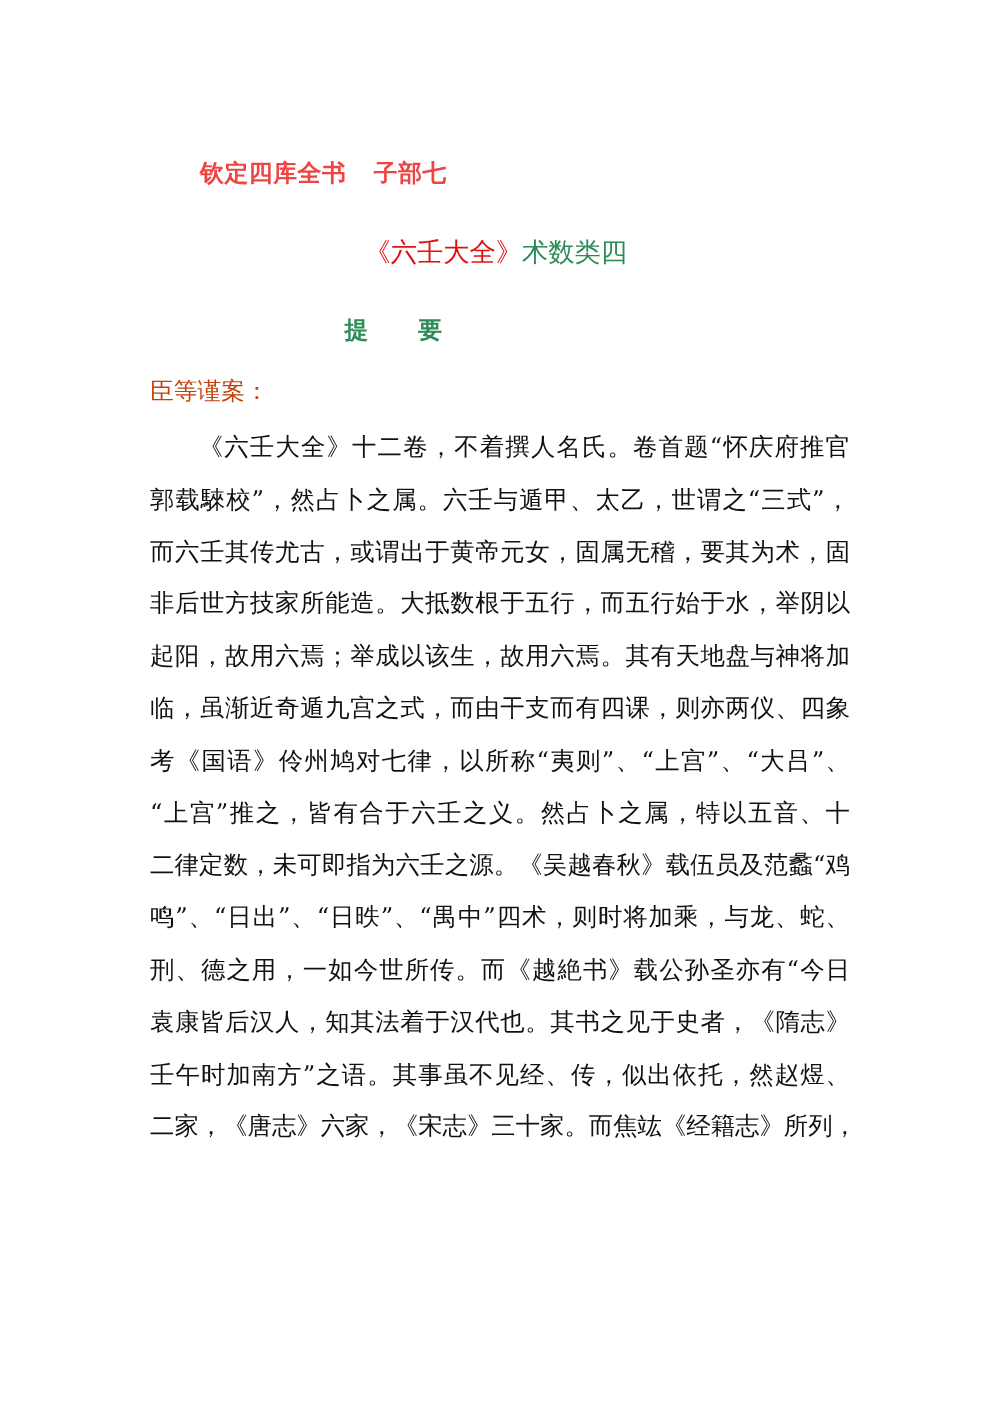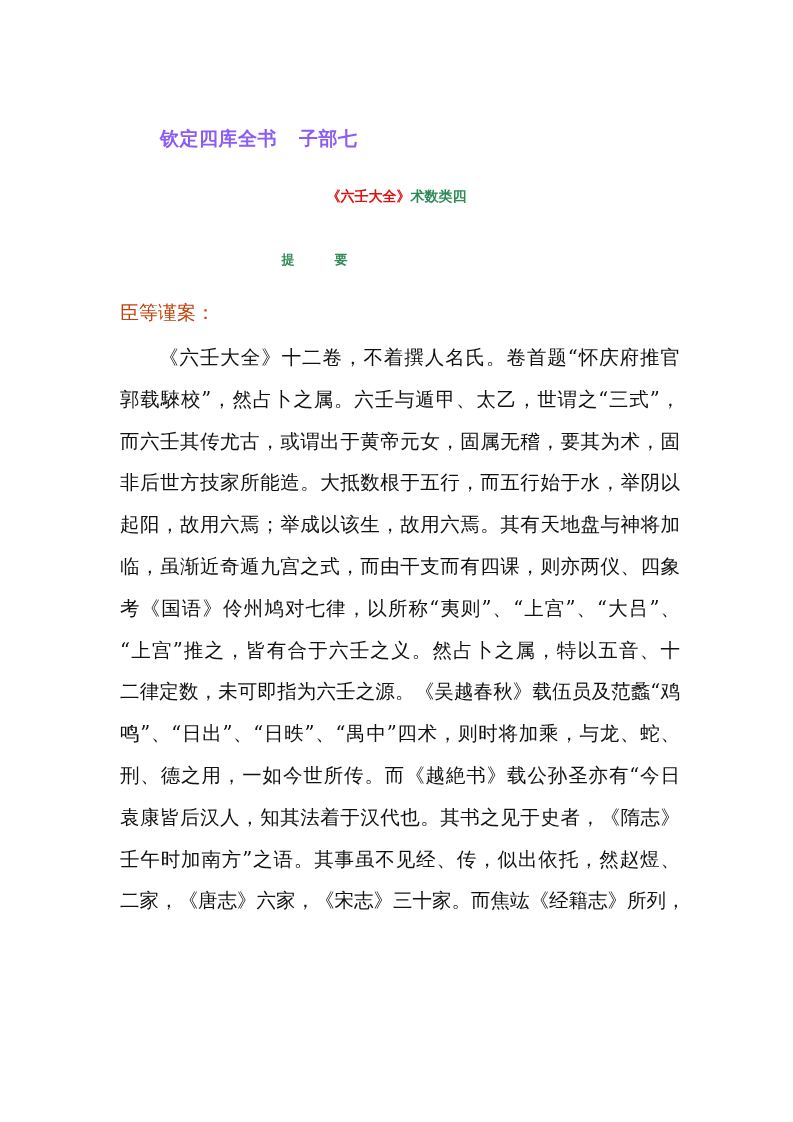--- a/index.html
+++ b/index.html
@@ -20,47 +20,47 @@
       width: 793px;
       height: 1122px;
     }
     .h-series {
       position: absolute;
       left: 160px;
       top: 126px;
       font-family: "DejaVu Sans", "Liberation Sans", sans-serif;
       font-weight: bold;
       font-size: 19px;
-      color: #8b5cf6;
+      color: #ef4444;
       letter-spacing: 0.5px;
       white-space: nowrap;
     }
     .h-series .gap { display: inline-block; width: 22px; }
     .h-title {
       position: absolute;
       left: 0;
       width: 793px;
       top: 188px;
       text-align: center;
       font-family: "DejaVu Sans", "Liberation Sans", sans-serif;
-      font-weight: bold;
-      font-size: 14px;
+      font-weight: normal;
+      font-size: 21px;
       white-space: nowrap;
     }
     .h-title .book { color: #e01010; }
     .h-title .cat { color: #2e8b57; }
     .h-tiyao {
       position: absolute;
       left: 0;
       width: 629px;
       top: 251px;
       text-align: center;
       font-family: "DejaVu Sans", "Liberation Sans", sans-serif;
       font-weight: bold;
-      font-size: 13px;
+      font-size: 19px;
       color: #2e8b57;
       white-space: nowrap;
     }
     .h-tiyao .gap { display: inline-block; width: 40px; }
     .intro {
       position: absolute;
       left: 120px;
       top: 300px;
       font-size: 19px;
       color: #c2410c;

